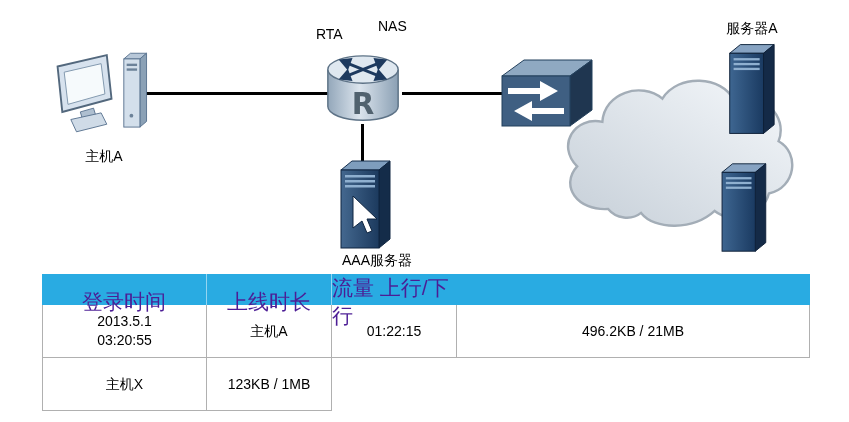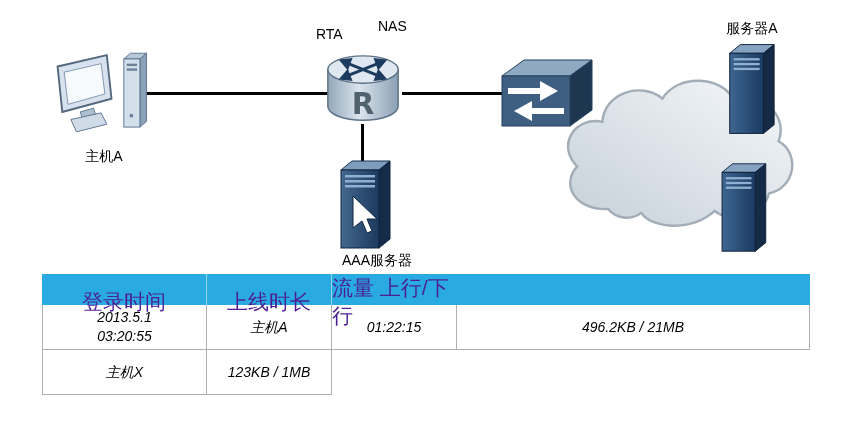--- a/index.html
+++ b/index.html
@@ -15,21 +15,21 @@
 
   .acct-table { position:absolute; left:42px; top:274px; width:768px; z-index:5; }
   .thead, .trow { display:grid; grid-template-columns:165px 125px 125px 353px; }
   .thead { background:#29abe2; height:31px; }
   .th {
     color:#4c1d95; font-weight:normal; font-size:21px;
     display:flex; align-items:center; justify-content:center;
     border-right:1px solid rgba(255,255,255,0.5);
   }
   .th:last-child { border-right:none; }
-  .trow { height:45px; background:#ffffff;font-style:italic; }
+  .trow { height:53px; background:#ffffff; }
   .td {
     display:flex; align-items:center; justify-content:center; text-align:center;
     font-size:14px; line-height:19px; color:#000;
     border-right:1px solid #b0b0b0; border-bottom:1px solid #b0b0b0;
     white-space:pre-line;
   }
   .trow .td:first-child { border-left:1px solid #b0b0b0; }
 </style>
 </head>
 <body>

